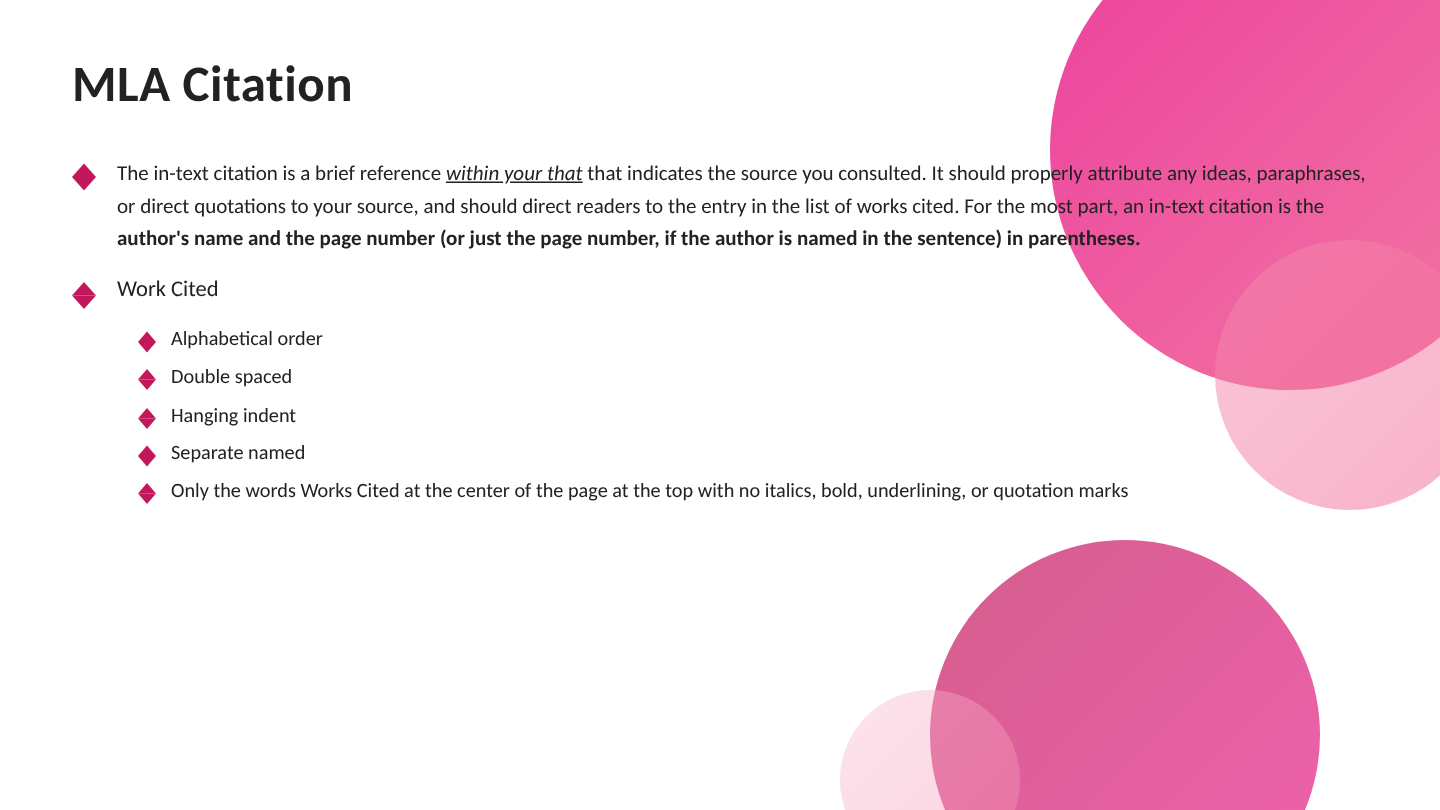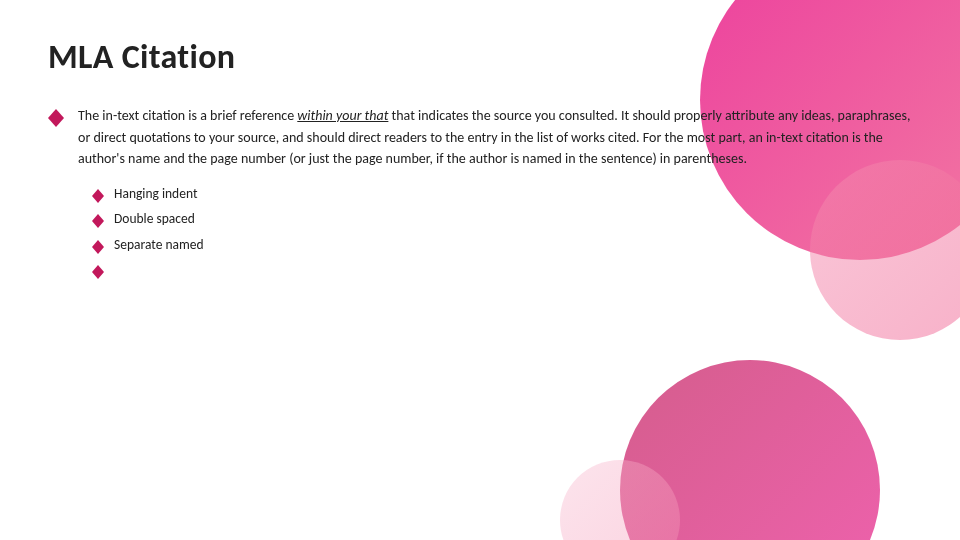--- a/index.html
+++ b/index.html
@@ -147,21 +147,21 @@
       line-height: 1.55;
       max-width: 840px;
     }
 
     .bullet-text .underline-italic {
       text-decoration: underline;
       font-style: italic;
     }
 
     .bullet-text .bold {
-      font-weight: 400;
+      font-weight: 700;
     }
 
     .work-cited-section {
       margin-left: 0;
     }
 
     .work-cited-label {
       font-size: 15px;
       color: #222;
       font-weight: 400;
@@ -204,40 +204,49 @@
       <div class="bullet-text">
         The in-text citation is a brief reference <span class="underline-italic">within your that</span> that indicates the source you consulted. It
         should properly attribute any ideas, paraphrases, or direct quotations to your source, and should
         direct readers to the entry in the list of works cited. For the most part, an in-text citation is
         the <span class="bold">author's name and the page number (or just the page number, if the author is named in the
         sentence) in parentheses.</span>
       </div>
     </div>
 
     <div class="bullet-section work-cited-section">
+      <div class="top-bullet">
+        <div class="diamond"></div>
+        <div class="work-cited-label">Work Cited</div>
+      </div>
 
       <div class="sub-bullets">
 
+        <div class="sub-bullet">
+          <div class="diamond-sm"></div>
+          <div class="sub-bullet-text">Alphabetical order</div>
+        </div>
+
+        <div class="sub-bullet">
+          <div class="diamond-sm"></div>
+          <div class="sub-bullet-text">Double spaced</div>
+        </div>
 
         <div class="sub-bullet">
           <div class="diamond-sm"></div>
           <div class="sub-bullet-text">Hanging indent</div>
         </div>
 
         <div class="sub-bullet">
           <div class="diamond-sm"></div>
-          <div class="sub-bullet-text">Double spaced</div>
-        </div>
-
-        <div class="sub-bullet">
-          <div class="diamond-sm"></div>
           <div class="sub-bullet-text">Separate named</div>
         </div>
 
         <div class="sub-bullet">
           <div class="diamond-sm"></div>
+          <div class="sub-bullet-text">Only the words Works Cited at the center of the page at the top with no italics, bold, underlining, or quotation marks</div>
         </div>
 
       </div>
     </div>
 
   </div>
 </div>
 
 </body></html>

